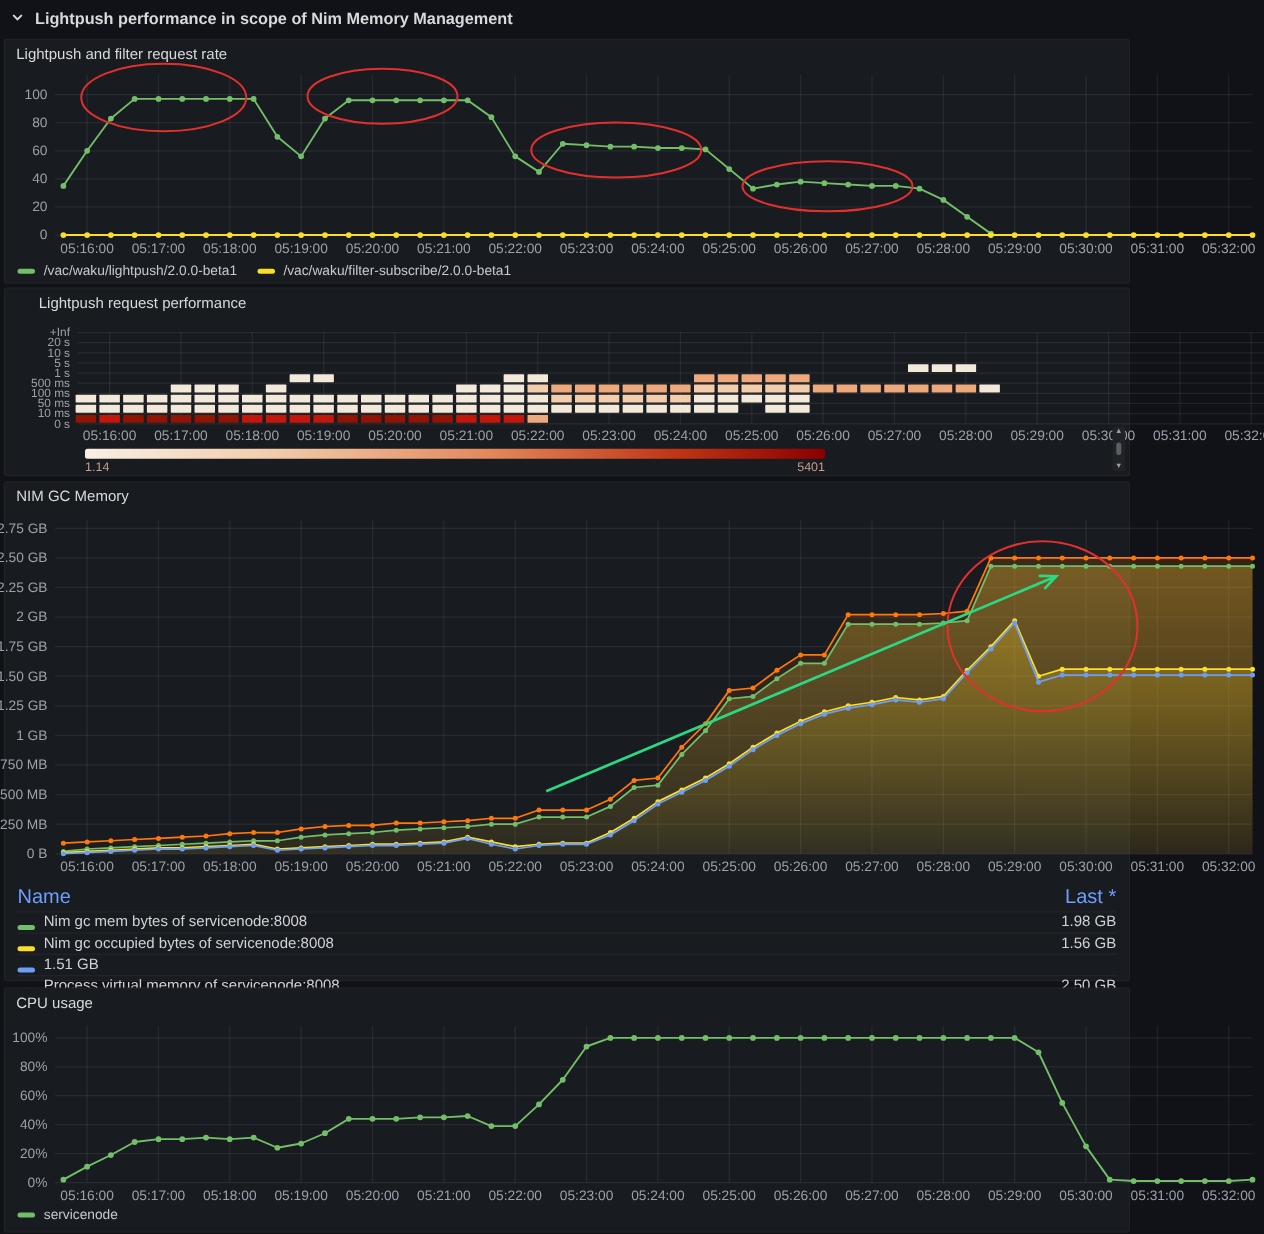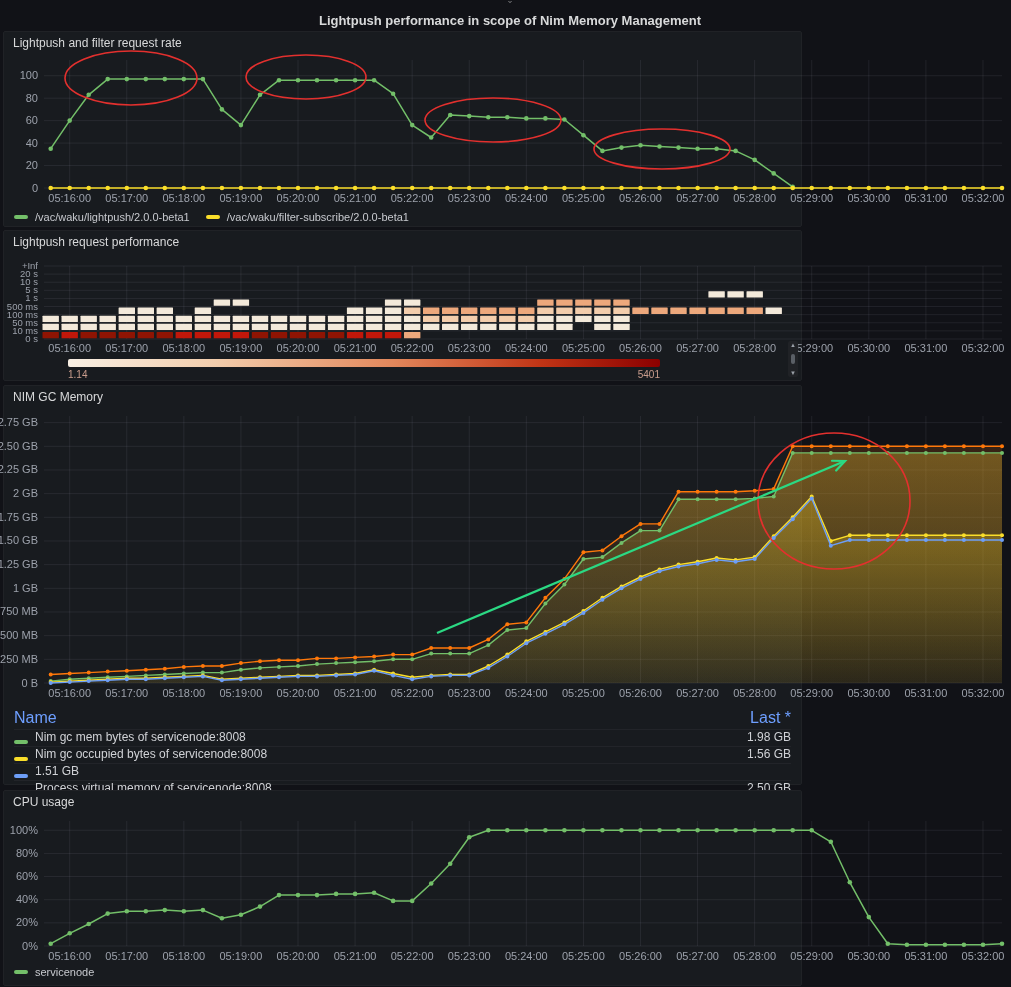--- a/index.html
+++ b/index.html
@@ -1,21 +1,21 @@
 <!DOCTYPE html>
 <html><head>
 <meta charset="utf-8">
 <style>
   html,body{margin:0;padding:0;background:#111217;width:1011px;height:987px;overflow:hidden;
     font-family:"Liberation Sans",sans-serif;-webkit-font-smoothing:antialiased;}
   .row-header{position:absolute;top:0;left:0;width:1011px;height:28px;display:flex;align-items:center;
-    gap:9px;padding-left:9px;box-sizing:border-box;cursor:pointer;flex-direction:column;}
+    gap:9px;padding-left:9px;box-sizing:border-box;cursor:pointer;}
   .row-title{font-size:13px;font-weight:bold;color:#d8d9da;}
   .chev{width:10px;height:10px;}
-  .panel{position:absolute;left:3px;width:799px;background:#181b1f;border:1px solid #202226;
+  .panel{position:absolute;left:3px;width:901px;background:#181b1f;border:1px solid #202226;
     border-radius:2px;box-sizing:border-box;}
   .panel-title{height:22px;line-height:22px;padding-left:9px;font-size:12px;font-weight:500;color:#d8d9da;cursor:pointer;}
   svg{display:block;}
   .grid{stroke:rgba(204,204,220,0.09);stroke-width:1;}
   .tick{fill:#9ca1ab;font-size:11px;font-family:"Liberation Sans",sans-serif;}
   .ticksm{fill:#9ca1ab;font-size:9.5px;font-family:"Liberation Sans",sans-serif;}
   .chart-legend{display:flex;gap:16px;align-items:flex-start;padding:1px 0 0 10px;font-size:11px;color:#c7c9ce;}
   .legend-item{display:flex;align-items:center;cursor:pointer;}
   .swatch{display:inline-block;width:14px;height:4px;border-radius:2px;margin-right:7px;}
   .legend-table{padding:0 10px;font-size:12px;color:#d0d2d6;}
@@ -209,21 +209,21 @@
         <span class="swatch" style="background:#73bf69"></span>
         <span>/vac/waku/lightpush/2.0.0-beta1</span>
       </span>
       <span class="legend-item">
         <span class="swatch" style="background:#fade2a"></span>
         <span>/vac/waku/filter-subscribe/2.0.0-beta1</span>
       </span>
     </div>
 </div>
 
-<div class="panel" id="p2" style="top:230px;height:151px;">
+<div class="panel" id="p2" style="top:230px;height:151px;padding-left:18px;">
   <div class="panel-title">Lightpush request performance</div>
   <svg width="1003" height="104">
       <line class="grid" x1="65.68619662363456" y1="13" x2="65.68619662363456" y2="86"></line>
       <text class="tick" x="65.68619662363456" y="99" text-anchor="middle">05:16:00</text>
       <line class="grid" x1="122.76663356504469" y1="13" x2="122.76663356504469" y2="86"></line>
       <text class="tick" x="122.76663356504469" y="99" text-anchor="middle">05:17:00</text>
       <line class="grid" x1="179.8470705064548" y1="13" x2="179.8470705064548" y2="86"></line>
       <text class="tick" x="179.8470705064548" y="99" text-anchor="middle">05:18:00</text>
       <line class="grid" x1="236.92750744786494" y1="13" x2="236.92750744786494" y2="86"></line>
       <text class="tick" x="236.92750744786494" y="99" text-anchor="middle">05:19:00</text>

